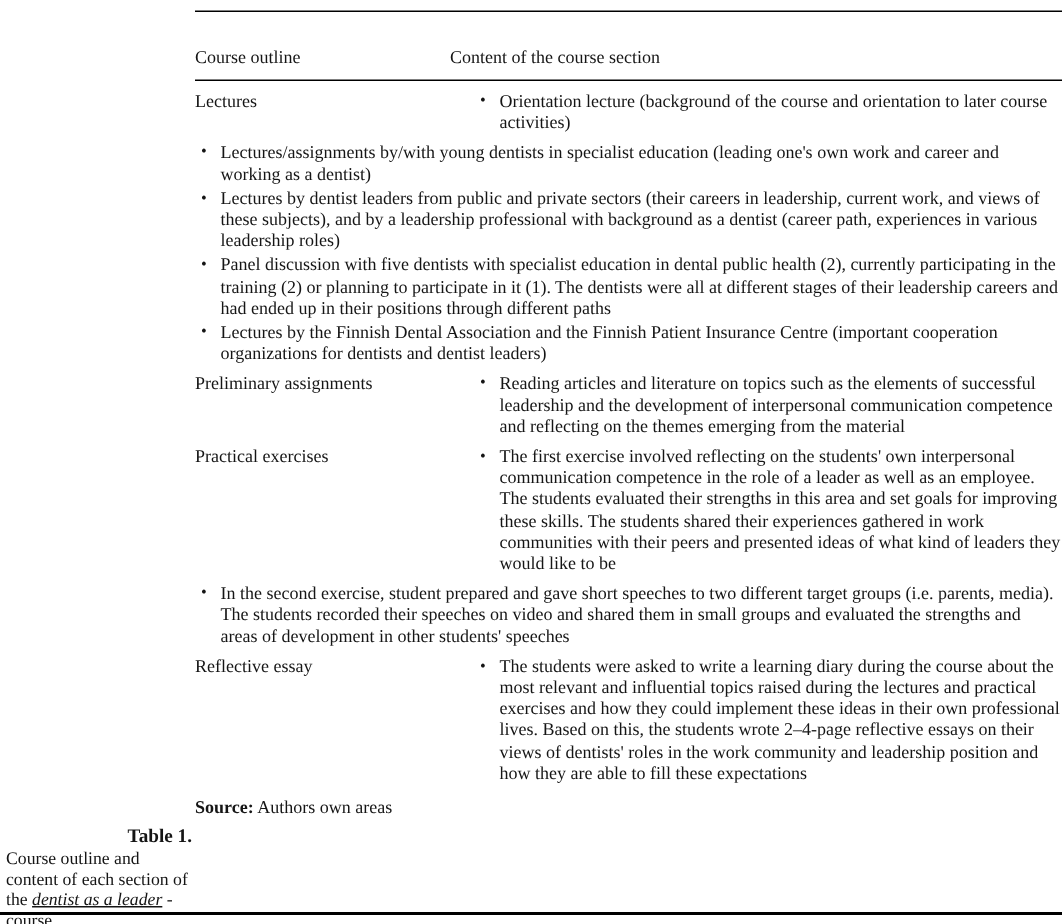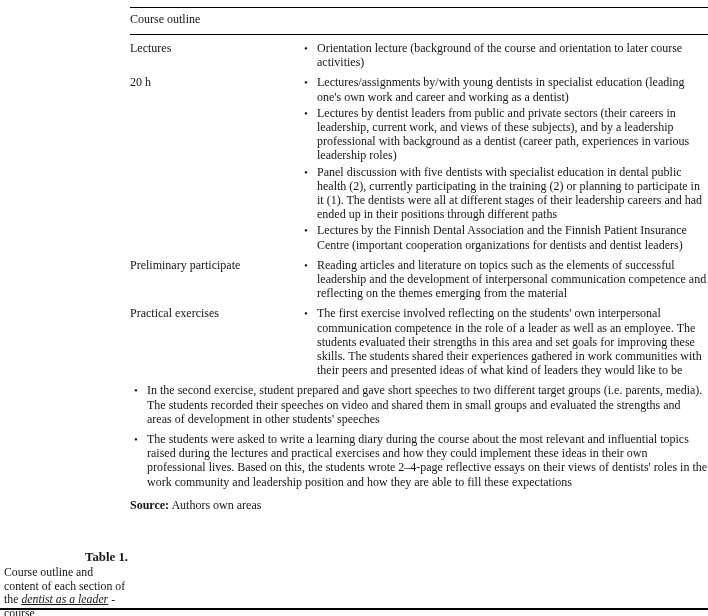--- a/index.html
+++ b/index.html
@@ -16,33 +16,33 @@
   .table-wrap {
     position: absolute;
     left: 130px;
     top: 7px;
     width: 578px;
   }
   .thead {
     display: flex;
     border-top: 1.3px solid #000;
     border-bottom: 1px solid #000;
-    padding: 4px 0 8px 0;
+    padding: 23px 0 8px 0;
     font-size: 12px;
     line-height: 14px;
     font-family: Liberation Serif, serif;
   }
   .th1 { width: 170px; }
   .th2 { flex: 1; }
   .tbody {
     padding-top: 6px;
     font-size: 12px;
     line-height: 14.2px;
   }
-  .trow { display: flex; margin-bottom: 4px; }
+  .trow { display: flex; margin-bottom: 4px; gap: 16px; }
   .rlabel { width: 170px; padding-right: 10px; }
   .ritems { flex: 1; }
   .bitem { display: flex; margin-bottom: 2px; }
   .bullet {
     flex: 0 0 17px;
     padding-left: 4px;
     font-size: 11px;
     line-height: 14.2px;
   }
   .btext { flex: 1; }
@@ -83,36 +83,36 @@
 
   <div class="caption">
     <div class="caption-label">Table 1.</div>
     <div class="caption-text"><span>Course outline and content of each section of the </span><em>dentist as a leader</em><span> -course</span></div>
   </div>
 
   <div class="table-wrap">
 
     <div class="thead">
       <div class="th1">Course outline</div>
+      <div class="th2">Content of the course section</div>
     </div>
 
     <div class="tbody">
 
       <div class="trow">
         <div class="rlabel">Lectures</div>
         <div class="ritems">
           <div class="bitem">
             <span class="bullet">•</span>
             <span class="btext">Orientation lecture (background of the course and orientation to later course activities)</span>
           </div>
         </div>
       </div>
 
       <div class="trow">
-        <div class="rlabel">20 h</div>
         <div class="ritems">
           <div class="bitem">
             <span class="bullet">•</span>
             <span class="btext">Lectures/assignments by/with young dentists in specialist education (leading one's own work and career and working as a dentist)</span>
           </div>
           <div class="bitem">
             <span class="bullet">•</span>
             <span class="btext">Lectures by dentist leaders from public and private sectors (their careers in leadership, current work, and views of these subjects), and by a leadership professional with background as a dentist (career path, experiences in various leadership roles)</span>
           </div>
           <div class="bitem">
@@ -120,21 +120,21 @@
             <span class="btext">Panel discussion with five dentists with specialist education in dental public health (2), currently participating in the training (2) or planning to participate in it (1). The dentists were all at different stages of their leadership careers and had ended up in their positions through different paths</span>
           </div>
           <div class="bitem">
             <span class="bullet">•</span>
             <span class="btext">Lectures by the Finnish Dental Association and the Finnish Patient Insurance Centre (important cooperation organizations for dentists and dentist leaders)</span>
           </div>
         </div>
       </div>
 
       <div class="trow">
-        <div class="rlabel">Preliminary participate</div>
+        <div class="rlabel">Preliminary assignments</div>
         <div class="ritems">
           <div class="bitem">
             <span class="bullet">•</span>
             <span class="btext">Reading articles and literature on topics such as the elements of successful leadership and the development of interpersonal communication competence and reflecting on the themes emerging from the material</span>
           </div>
         </div>
       </div>
 
       <div class="trow">
         <div class="rlabel">Practical exercises</div>
@@ -149,20 +149,21 @@
       <div class="trow">
         <div class="ritems">
           <div class="bitem">
             <span class="bullet">•</span>
             <span class="btext">In the second exercise, student prepared and gave short speeches to two different target groups (i.e. parents, media). The students recorded their speeches on video and shared them in small groups and evaluated the strengths and areas of development in other students' speeches</span>
           </div>
         </div>
       </div>
 
       <div class="trow">
+        <div class="rlabel">Reflective essay</div>
         <div class="ritems">
           <div class="bitem">
             <span class="bullet">•</span>
             <span class="btext">The students were asked to write a learning diary during the course about the most relevant and influential topics raised during the lectures and practical exercises and how they could implement these ideas in their own professional lives. Based on this, the students wrote 2–4-page reflective essays on their views of dentists' roles in the work community and leadership position and how they are able to fill these expectations</span>
           </div>
         </div>
       </div>
 
     </div>
 

